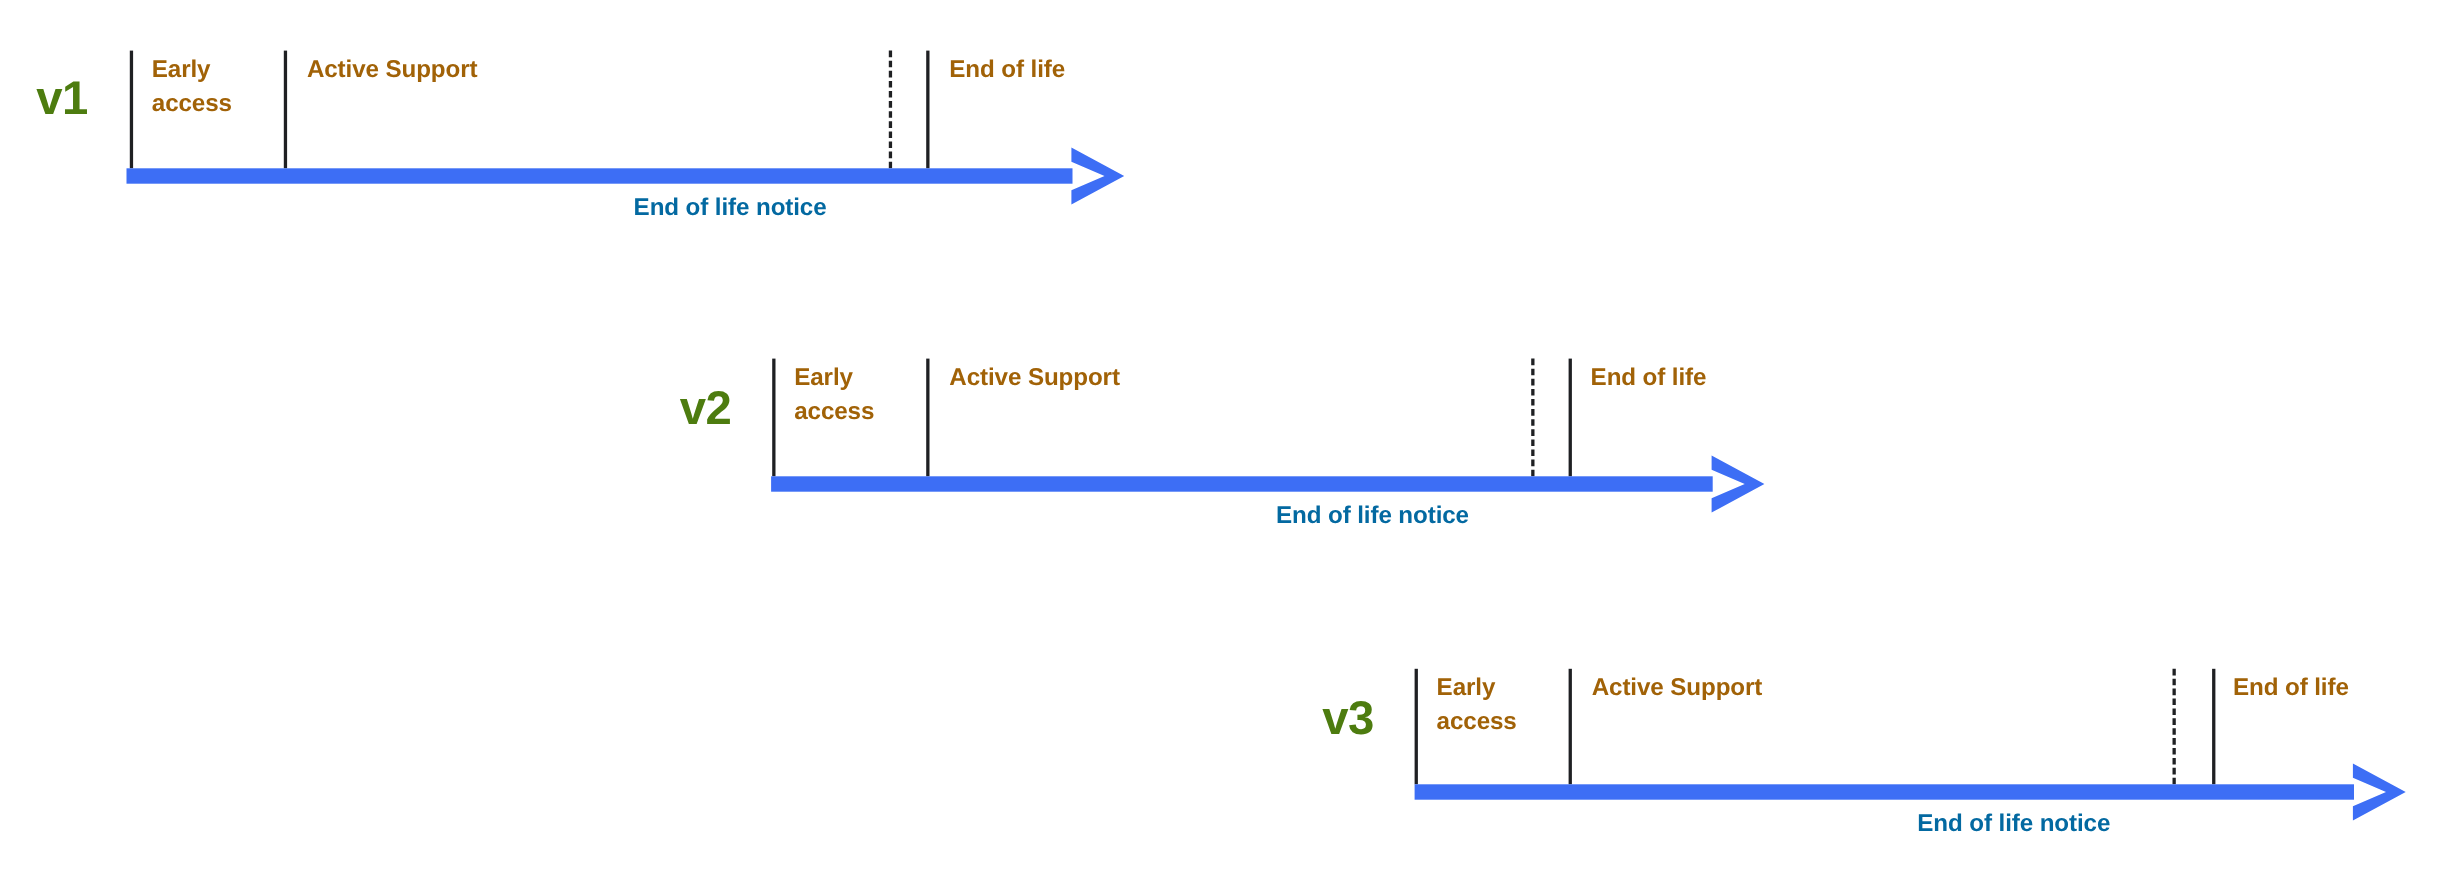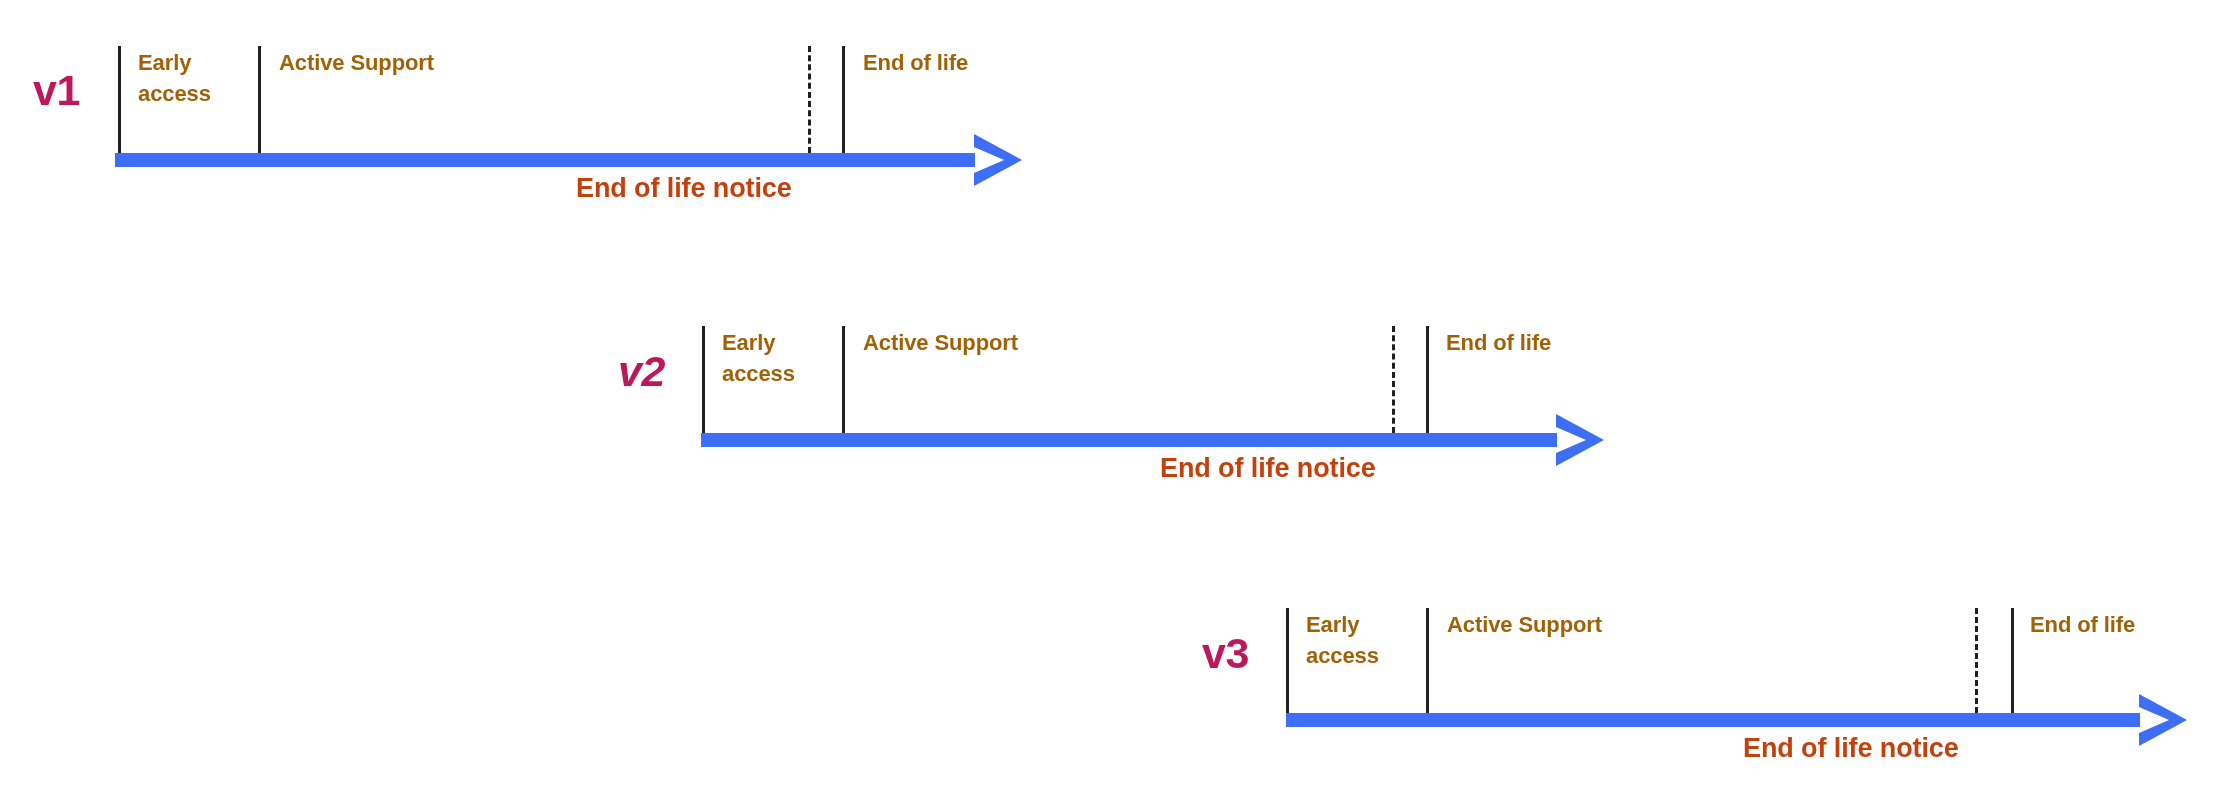--- a/index.html
+++ b/index.html
@@ -30,21 +30,21 @@
     top: 0;
     width: 2228px;
     height: 0;
   }
 
   
   .version-label {
     position: absolute;
     font-size: 43px;
     font-weight: 700;
-    color: #be185d;
+    color: #4d7c0f;
     letter-spacing: -0.5px;
     line-height: 1;
     white-space: nowrap;
     text-align: right;
   }
 
   
   .divider {
     position: absolute;
     width: 3px;
@@ -78,23 +78,23 @@
 
   
   .timeline-arrow {
     position: absolute;
     display: block;
   }
 
   
   .notice-label {
     position: absolute;
-    font-size: 27px;
+    font-size: 22px;
     font-weight: 700;
-    color: #c2410c;
+    color: #0369a1;
     line-height: 26px;
     white-space: nowrap;
     letter-spacing: -0.1px;
   }
 </style>
 </head>
 <body>
 
 <div id="diagram">
     <div class="row">
@@ -107,21 +107,21 @@
 access</div>
       <div class="segment-label" style="left: 279px; top: 47px;">Active Support</div>
       <div class="segment-label" style="left: 863px; top: 47px;">End of life</div>
       <div class="timeline-bar" style="left: 115px; top: 153px; width: 860px; background: rgb(61, 110, 245);"></div>
       <svg class="timeline-arrow" width="56" height="60" viewBox="0 0 56 60" style="left: 970px; top: 130px;">
         <polygon points="4.0,4.0 52.0,30.0 4.0,56.0 4.0,43.0 34.1,30.0 4.0,17.0" fill="#3d6ef5"></polygon>
       </svg>
       <div class="notice-label" style="left: 576px; top: 175px;">End of life notice</div>
     </div>
     <div class="row">
-      <div class="version-label" style="left: 618px; top: 350px; font-style: italic;">v2</div>
+      <div class="version-label" style="left: 618px; top: 350px;">v2</div>
       <div class="divider" style="left: 702px; top: 326px; height: 107px;"></div>
       <div class="divider" style="left: 842px; top: 326px; height: 107px;"></div>
       <div class="divider" style="left: 1426px; top: 326px; height: 107px;"></div>
       <div class="divider-dashed" style="left: 1392px; top: 326px; height: 107px;"></div>
       <div class="segment-label" style="left: 722px; top: 327px;">Early
 access</div>
       <div class="segment-label" style="left: 863px; top: 327px;">Active Support</div>
       <div class="segment-label" style="left: 1446px; top: 327px;">End of life</div>
       <div class="timeline-bar" style="left: 701px; top: 433px; width: 856px; background: rgb(61, 110, 245);"></div>
       <svg class="timeline-arrow" width="56" height="60" viewBox="0 0 56 60" style="left: 1552px; top: 410px;">

